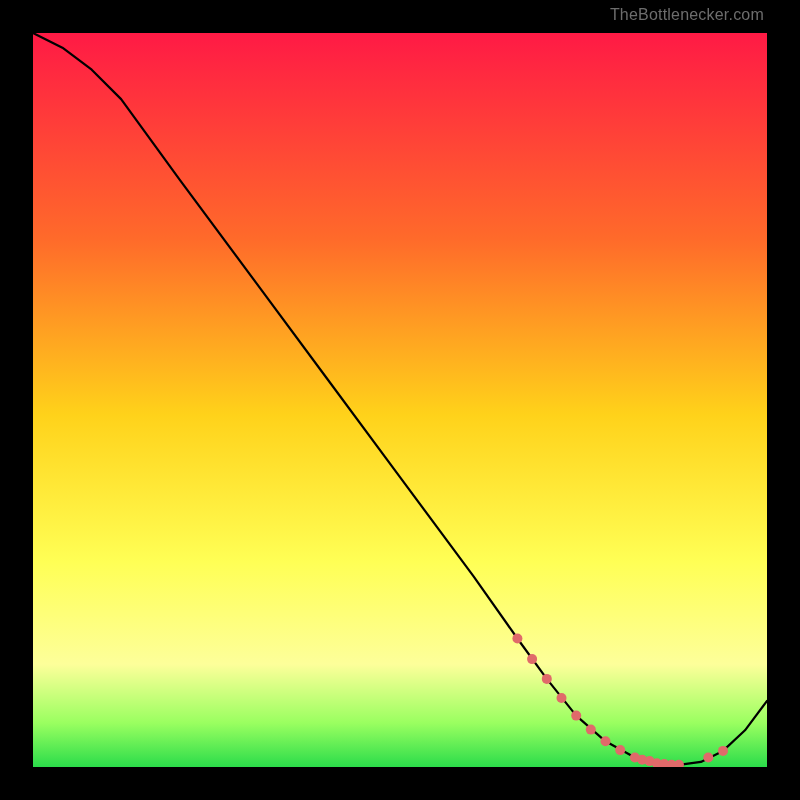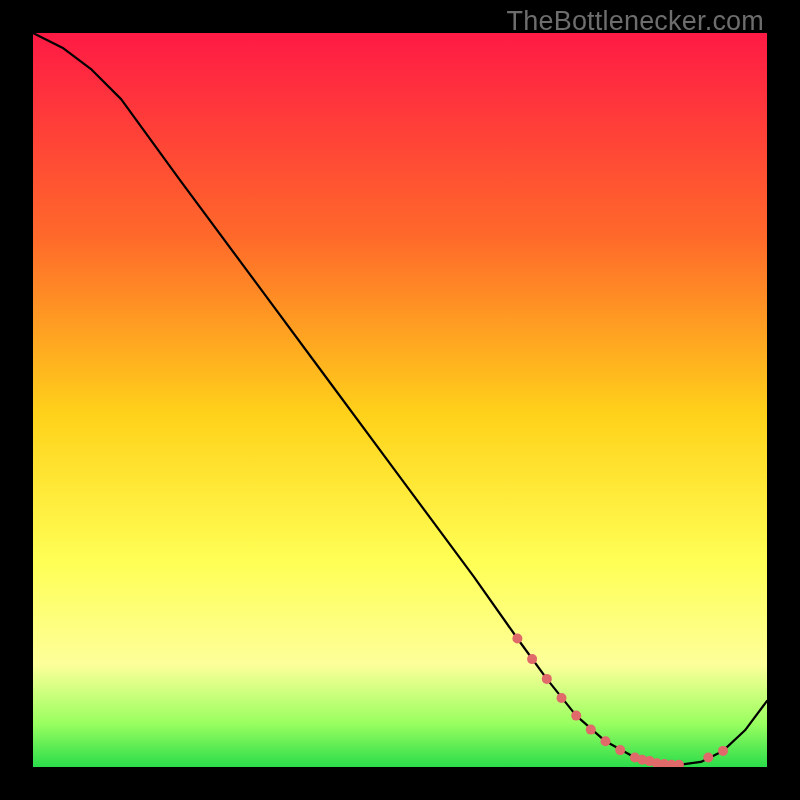--- a/index.html
+++ b/index.html
@@ -24,21 +24,21 @@
     left: 0;
     top: 0;
     width: 734px;
     height: 734px;
   }
   .watermark {
     position: absolute;
     top: 6px;
     right: 36px;
     color: #6d6d6d;
-    font-size: 27px;
+    font-size: 16px;
     font-weight: 500;
     letter-spacing: 0.2px;
     margin-left: 15px;
   }
 </style>
 </head>
 <body>
 
 <div class="frame">
   <svg class="plot-area" viewBox="0 0 734 734" preserveAspectRatio="none">

